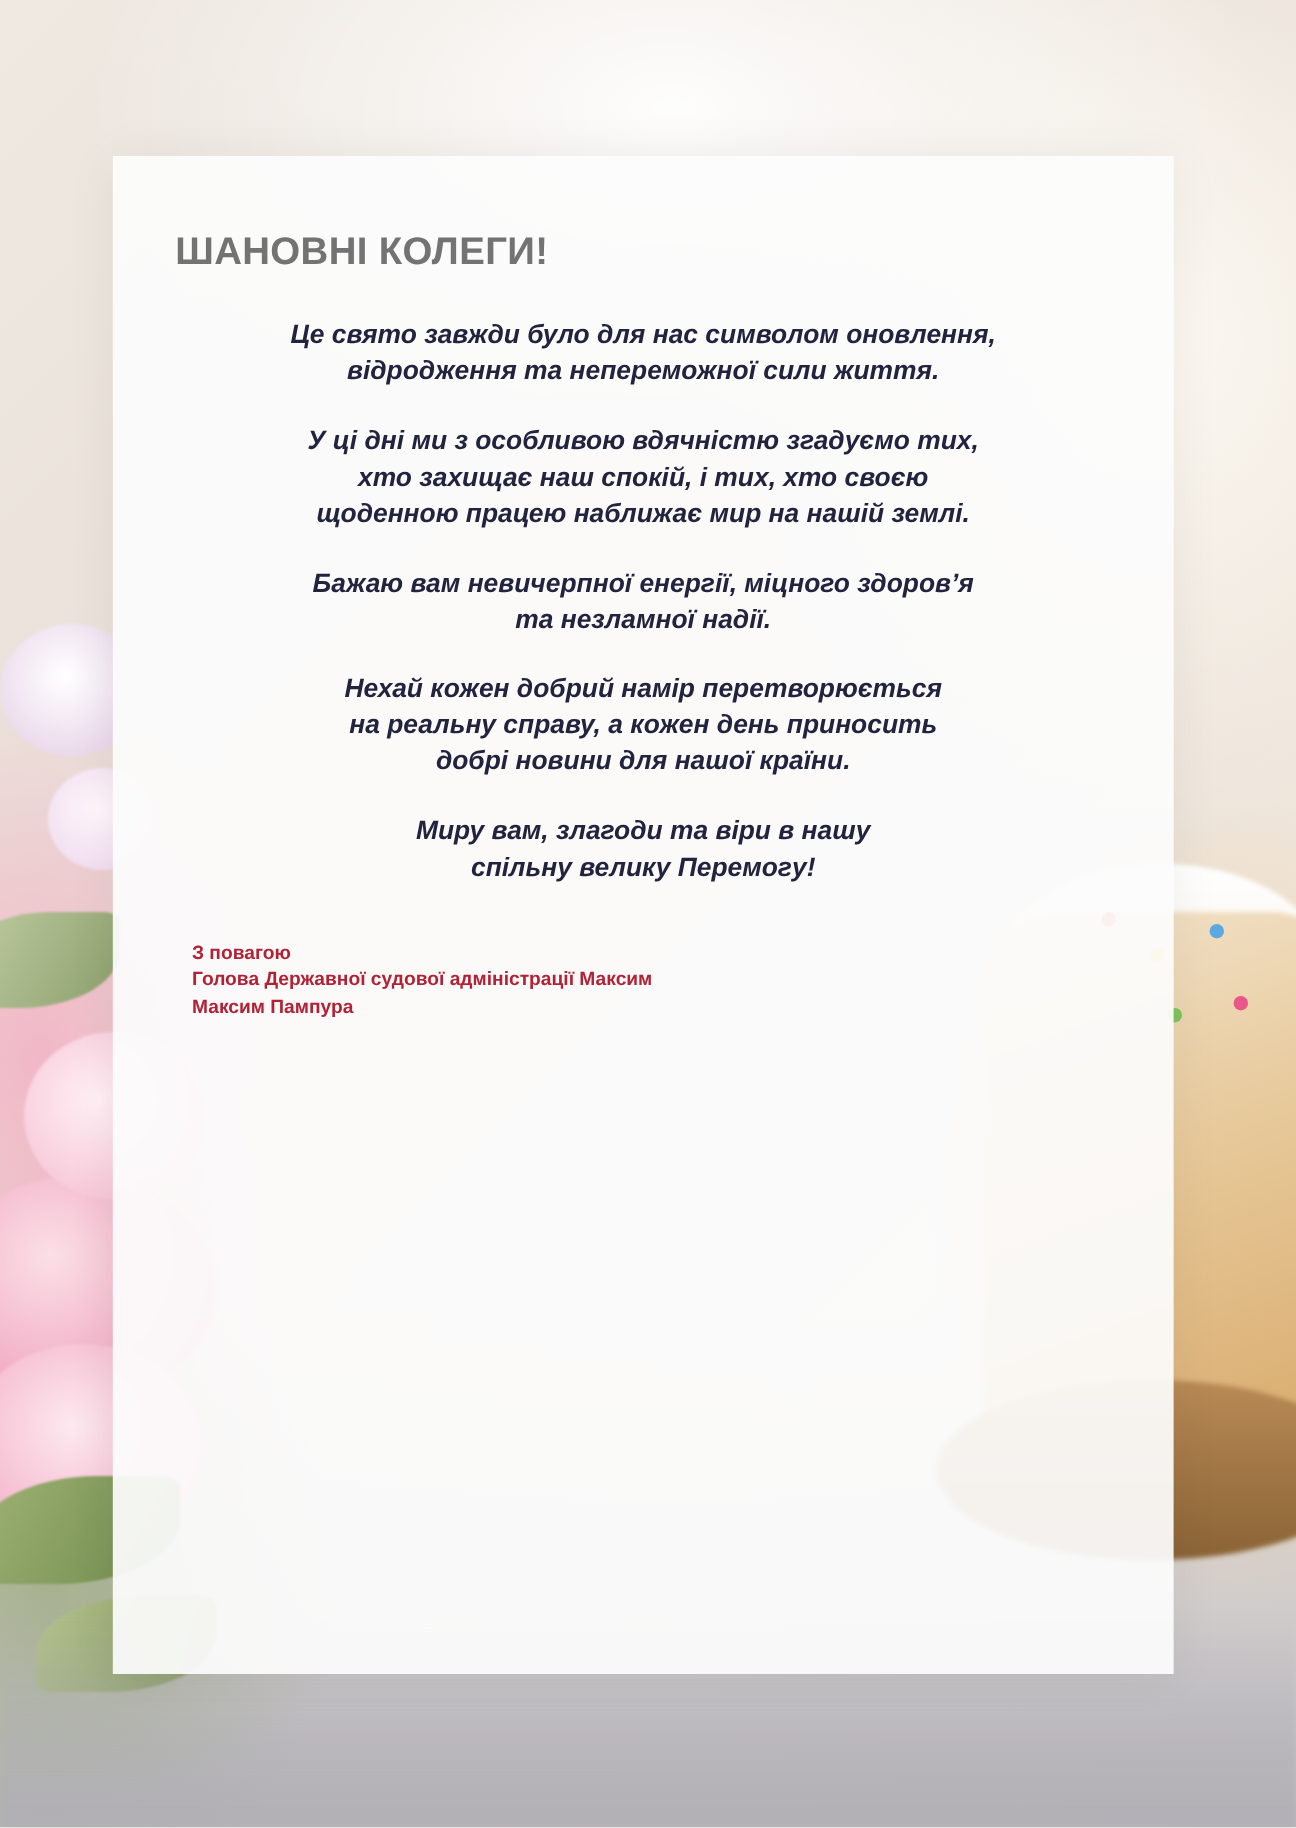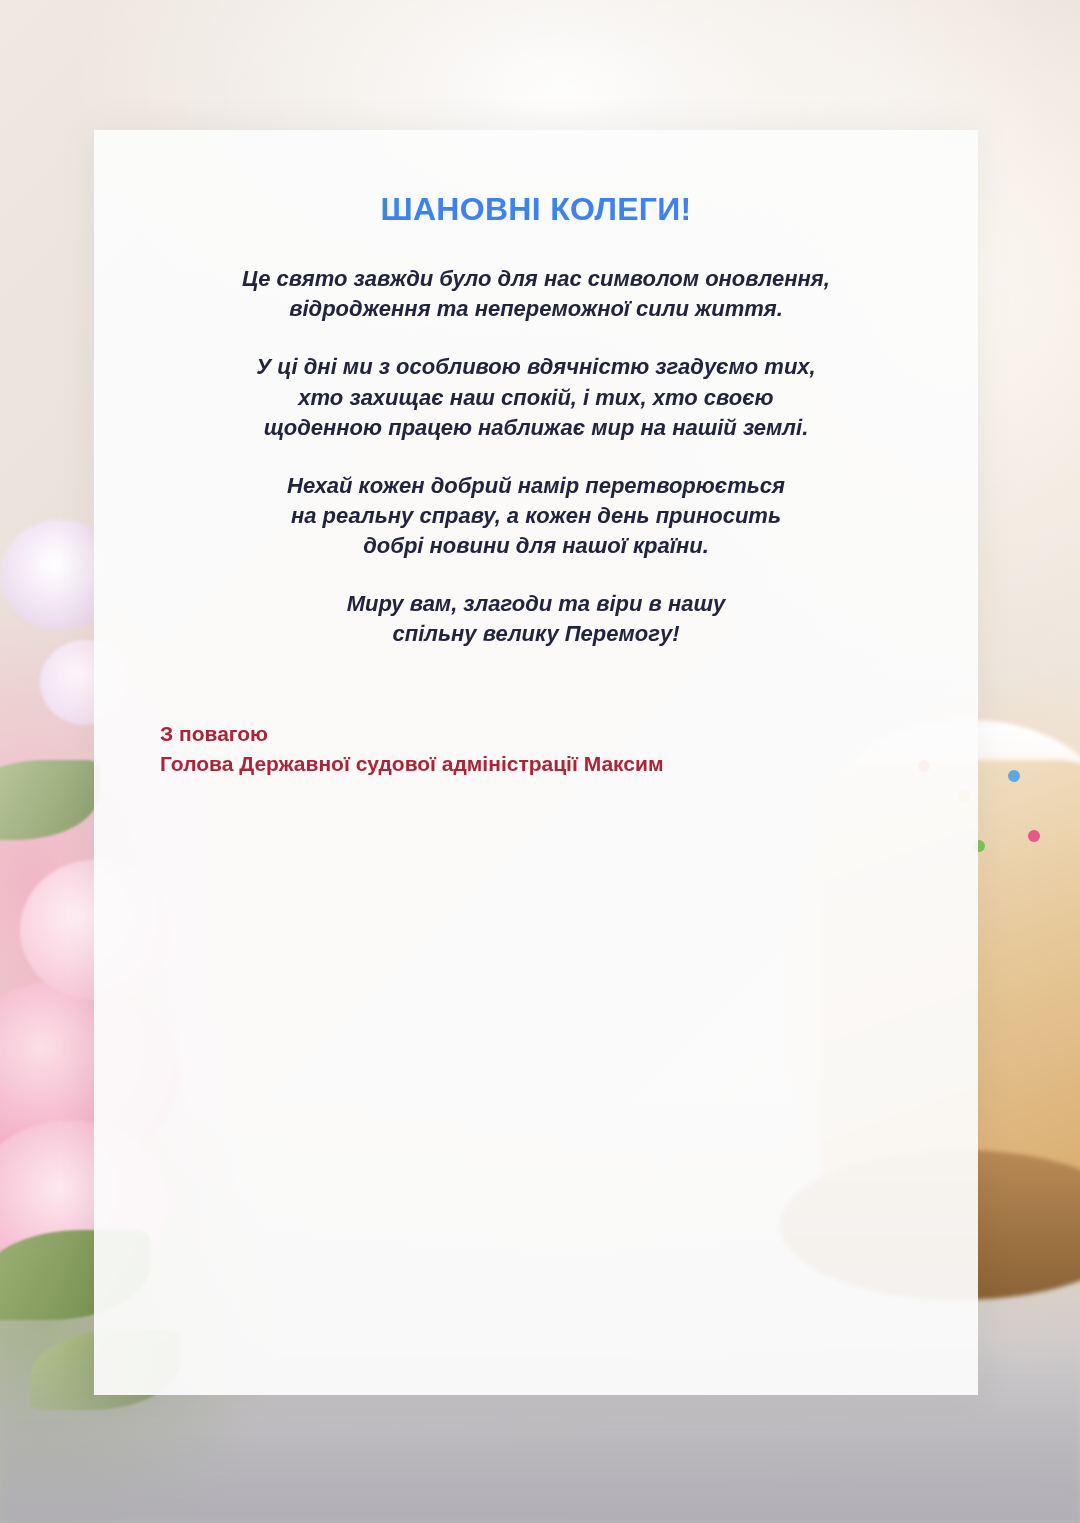--- a/index.html
+++ b/index.html
@@ -104,22 +104,21 @@
     top: 130px;
     width: 884px;
     height: 1265px;
     background: rgba(252,252,252,0.93);
     box-shadow: 0 0 40px rgba(0,0,0,0.06);
     box-sizing: border-box;
     padding: 46px 52px 40px 52px;
   }
 
   .heading {
-    text-align: center;
-    color: #3b82f6;
+    color: #737373;
     font-weight: bold;
     font-size: 32px;
     line-height: 1.32;
     letter-spacing: 0.3px;
     margin: 12px 0 0 0;
   }
   .heading .line2 {
     display: block;
   }
 
@@ -134,24 +133,24 @@
   }
   .para {
     margin: 0 0 28px 0;
   }
   .para:last-child {
     margin-bottom: 0;
     font-style: italic;
   }
 
   .signature {
-    margin-top: 70px;
+    margin-top: 46px;
     color: #b12236;
     font-weight: bold;
-    font-size: 21px;
+    font-size: 16px;
     line-height: 1.4;
     text-align: left;
     padding-left: 14px;
   }
   .signature div {
     white-space: nowrap;
   }
 </style>
 </head>
 <body>
@@ -181,23 +180,25 @@
 
   <div class="card">
 
     <h1 class="heading">
       <span>ШАНОВНІ КОЛЕГИ!</span>
     </h1>
 
     <div class="body-block">
       <p class="para">Це свято завжди було для нас символом оновлення,<br>відродження та непереможної сили життя.</p>
       <p class="para">У ці дні ми з особливою вдячністю згадуємо тих,<br>хто захищає наш спокій, і тих, хто своєю<br>щоденною працею наближає мир на нашій землі.</p>
+      <p class="para">Бажаю вам невичерпної енергії, міцного здоров’я<br>та незламної надії.</p>
       <p class="para">Нехай кожен добрий намір перетворюється<br>на реальну справу, а кожен день приносить<br>добрі новини для нашої країни.</p>
       <p class="para">Миру вам, злагоди та віри в нашу<br>спільну велику Перемогу!</p>
     </div>
 
     <div class="signature">
       <div>З повагою</div>
       <div>Голова Державної судової адміністрації Максим</div>
+      <div>Максим Пампура</div>
     </div>
 
   </div>
 </div>
 
 </body></html>

